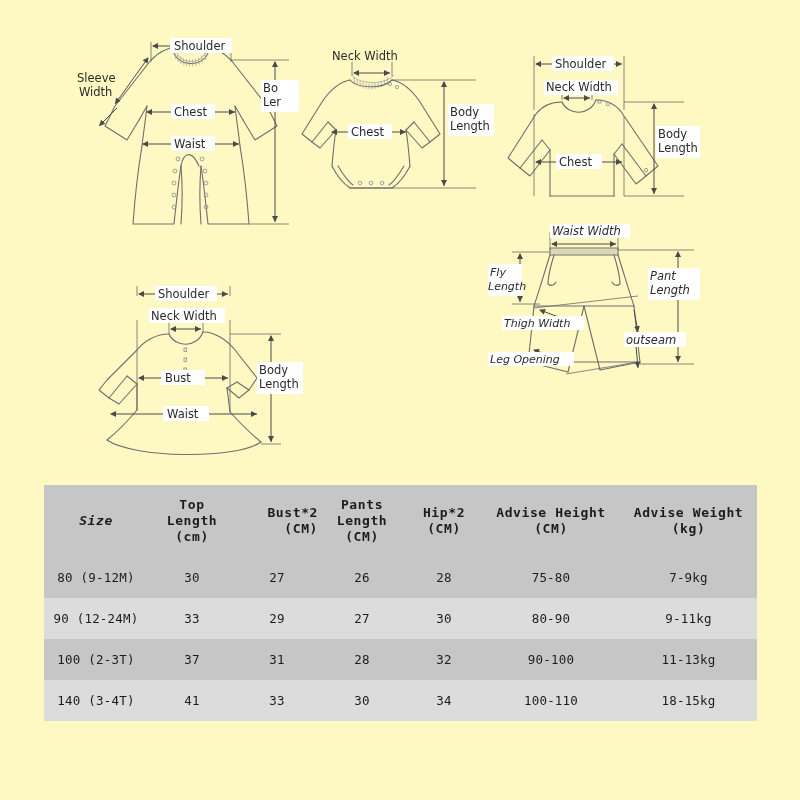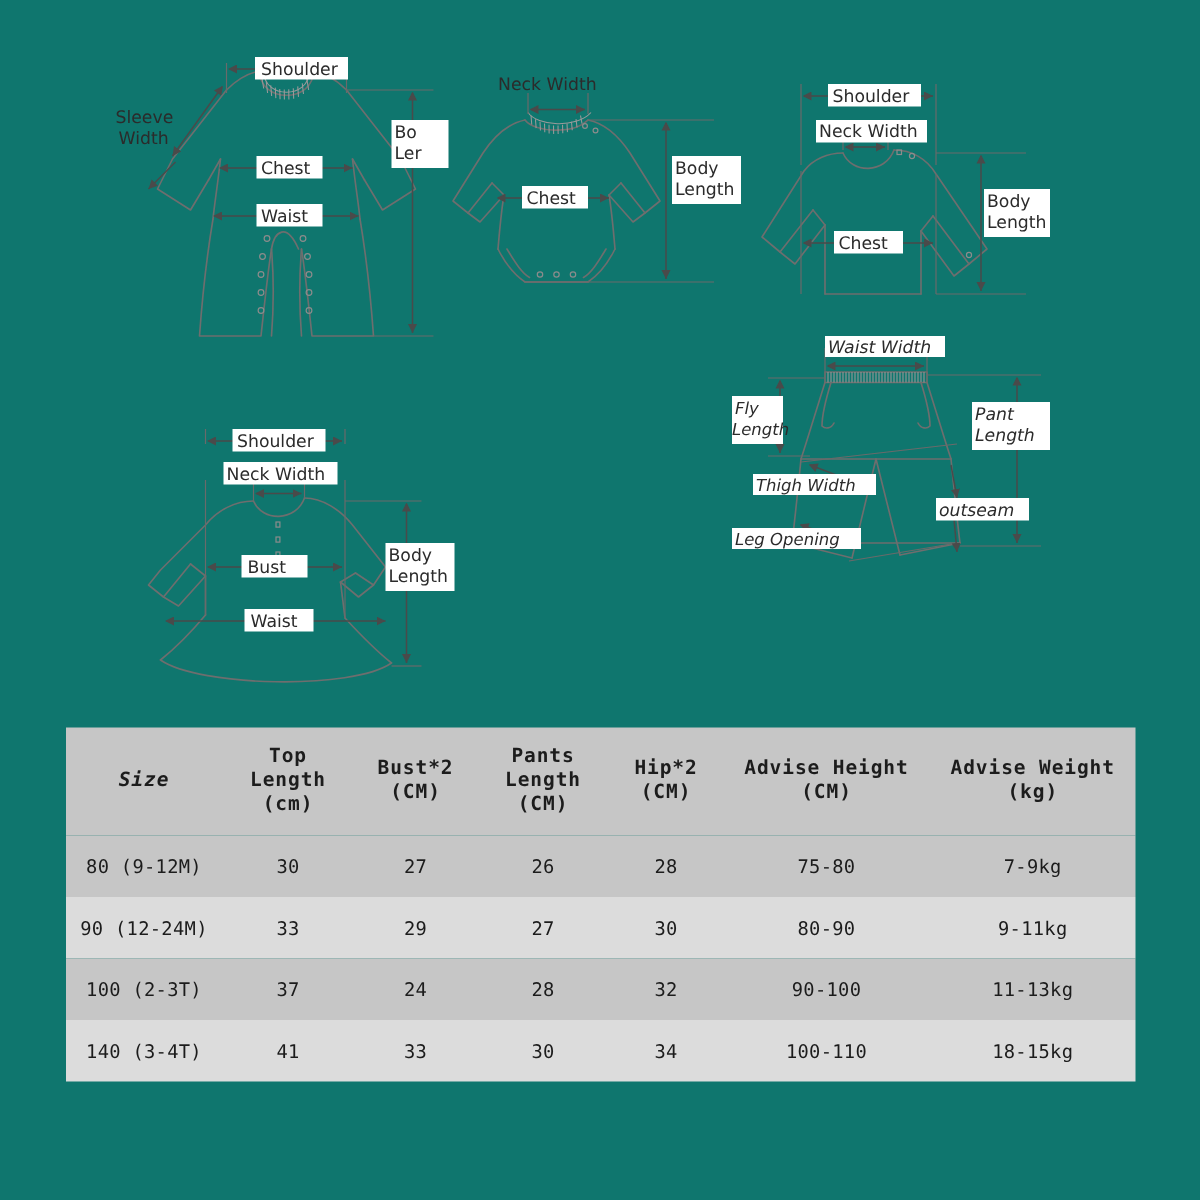--- a/index.html
+++ b/index.html
@@ -4,21 +4,21 @@
 <style>
   html, body {
     margin: 0;
     padding: 0;
     background: #ffffff;
   }
   #page {
     position: relative;
     width: 800px;
     height: 800px;
-    background: #0f766e;
+    background: #fef9c3;
     overflow: hidden;
     font-family: "Liberation Sans", sans-serif;
   }
 
   
   .diagrams {
     position: absolute;
     left: 0;
     top: 0;
     width: 800px;
@@ -467,21 +467,21 @@
     <tbody>
       <tr class="header-row shade-dark">
         <td style="width:104px;font-style:italic;">
           <span class="hcell-line">Size</span>
         </td>
         <td style="width:88px;">
           <span class="hcell-line">Top</span>
           <span class="hcell-line">Length</span>
           <span class="hcell-line">(cm)</span>
         </td>
-        <td style="width:82px;">
+        <td style="width:82px;text-align:right;">
           <span class="hcell-line">Bust*2</span>
           <span class="hcell-line">(CM)</span>
         </td>
         <td style="width:88px;">
           <span class="hcell-line">Pants</span>
           <span class="hcell-line">Length</span>
           <span class="hcell-line">(CM)</span>
         </td>
         <td style="width:76px;">
           <span class="hcell-line">Hip*2</span>
@@ -513,21 +513,21 @@
         <td>29</td>
         <td>27</td>
         <td>30</td>
         <td>80-90</td>
         <td>9-11kg</td>
       </tr>
 
       <tr class="data-row shade-dark">
         <td>100 (2-3T)</td>
         <td>37</td>
-        <td>24</td>
+        <td>31</td>
         <td>28</td>
         <td>32</td>
         <td>90-100</td>
         <td>11-13kg</td>
       </tr>
 
       <tr class="data-row shade-light">
         <td>140 (3-4T)</td>
         <td>41</td>
         <td>33</td>

